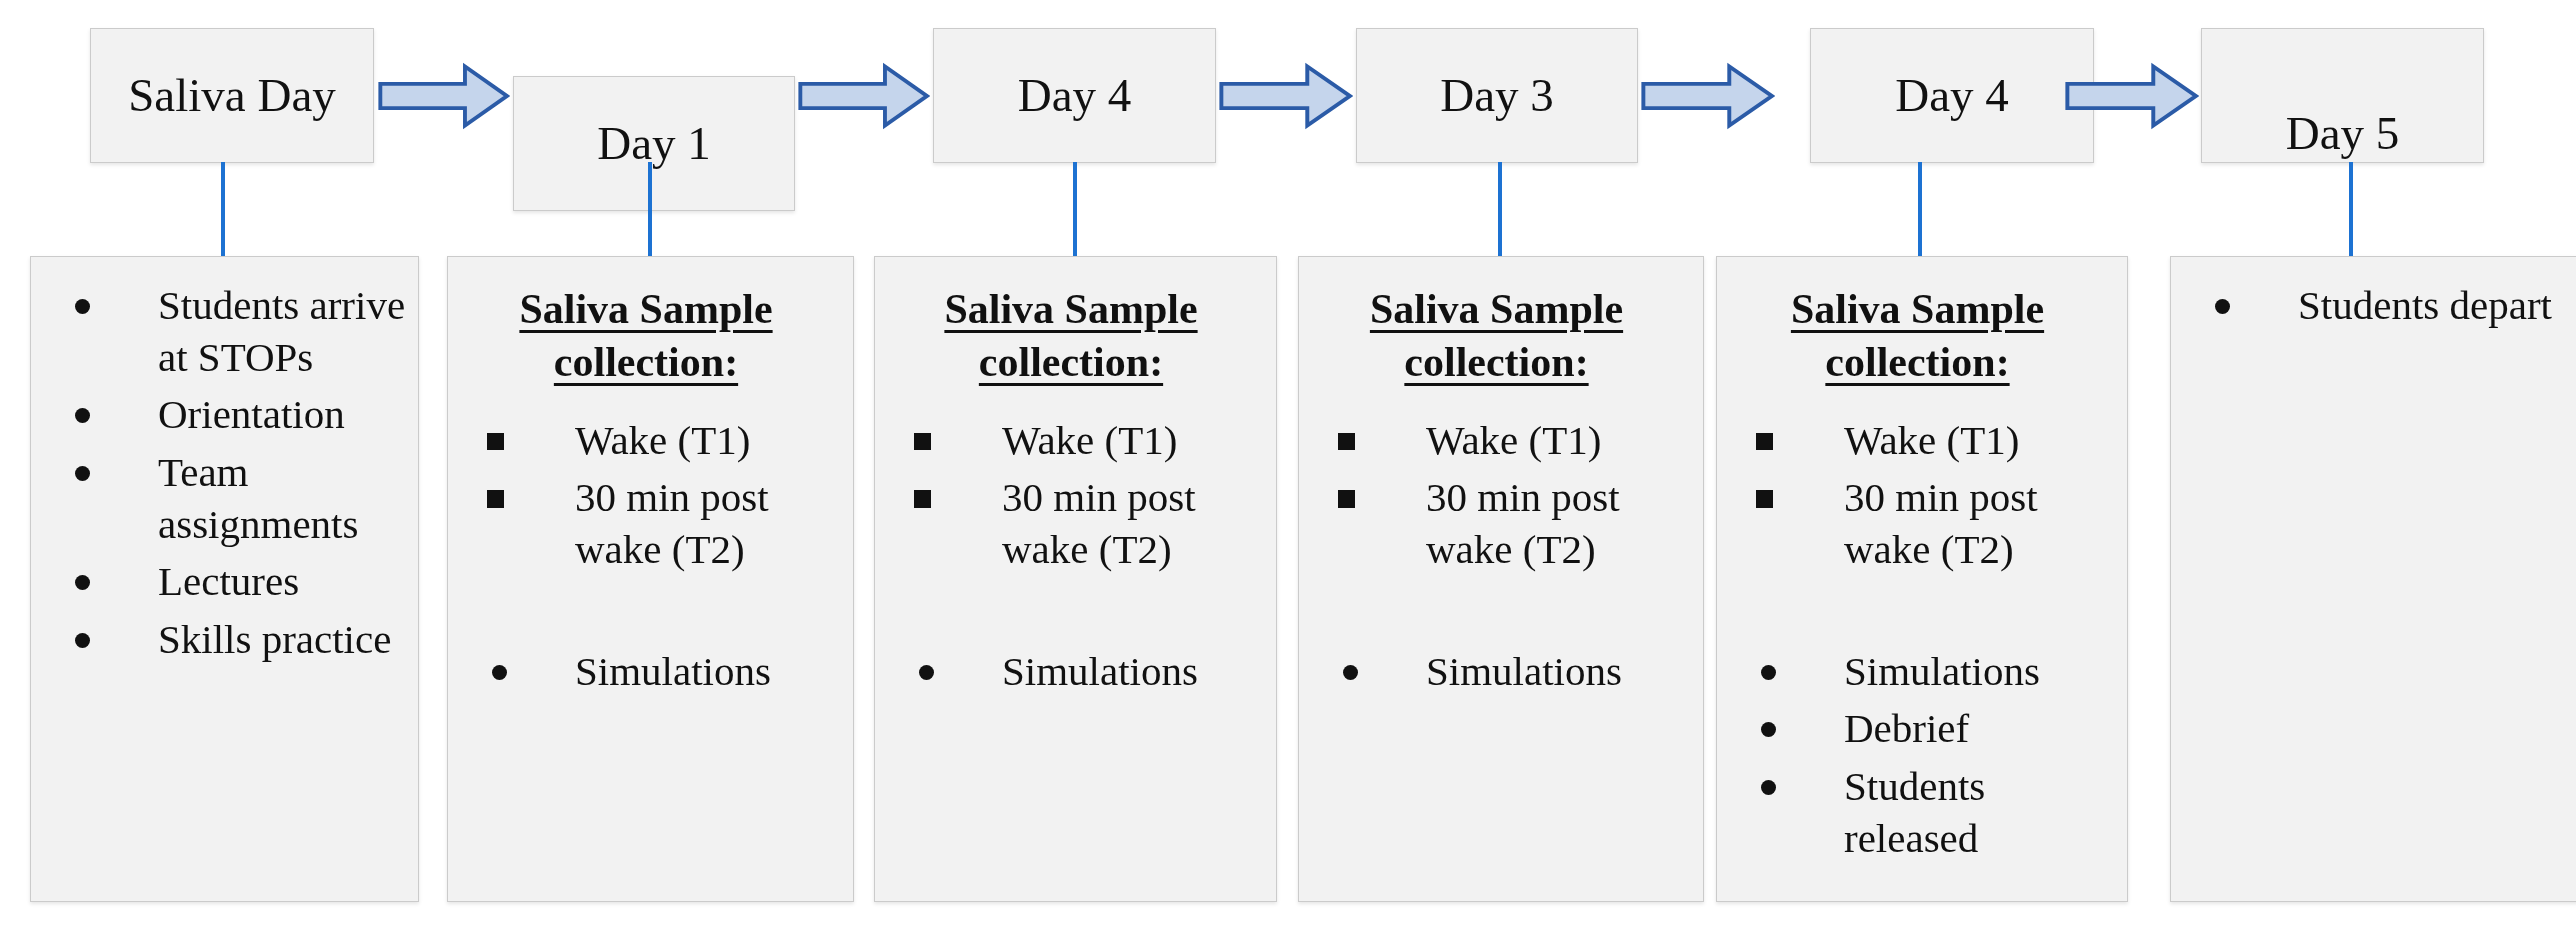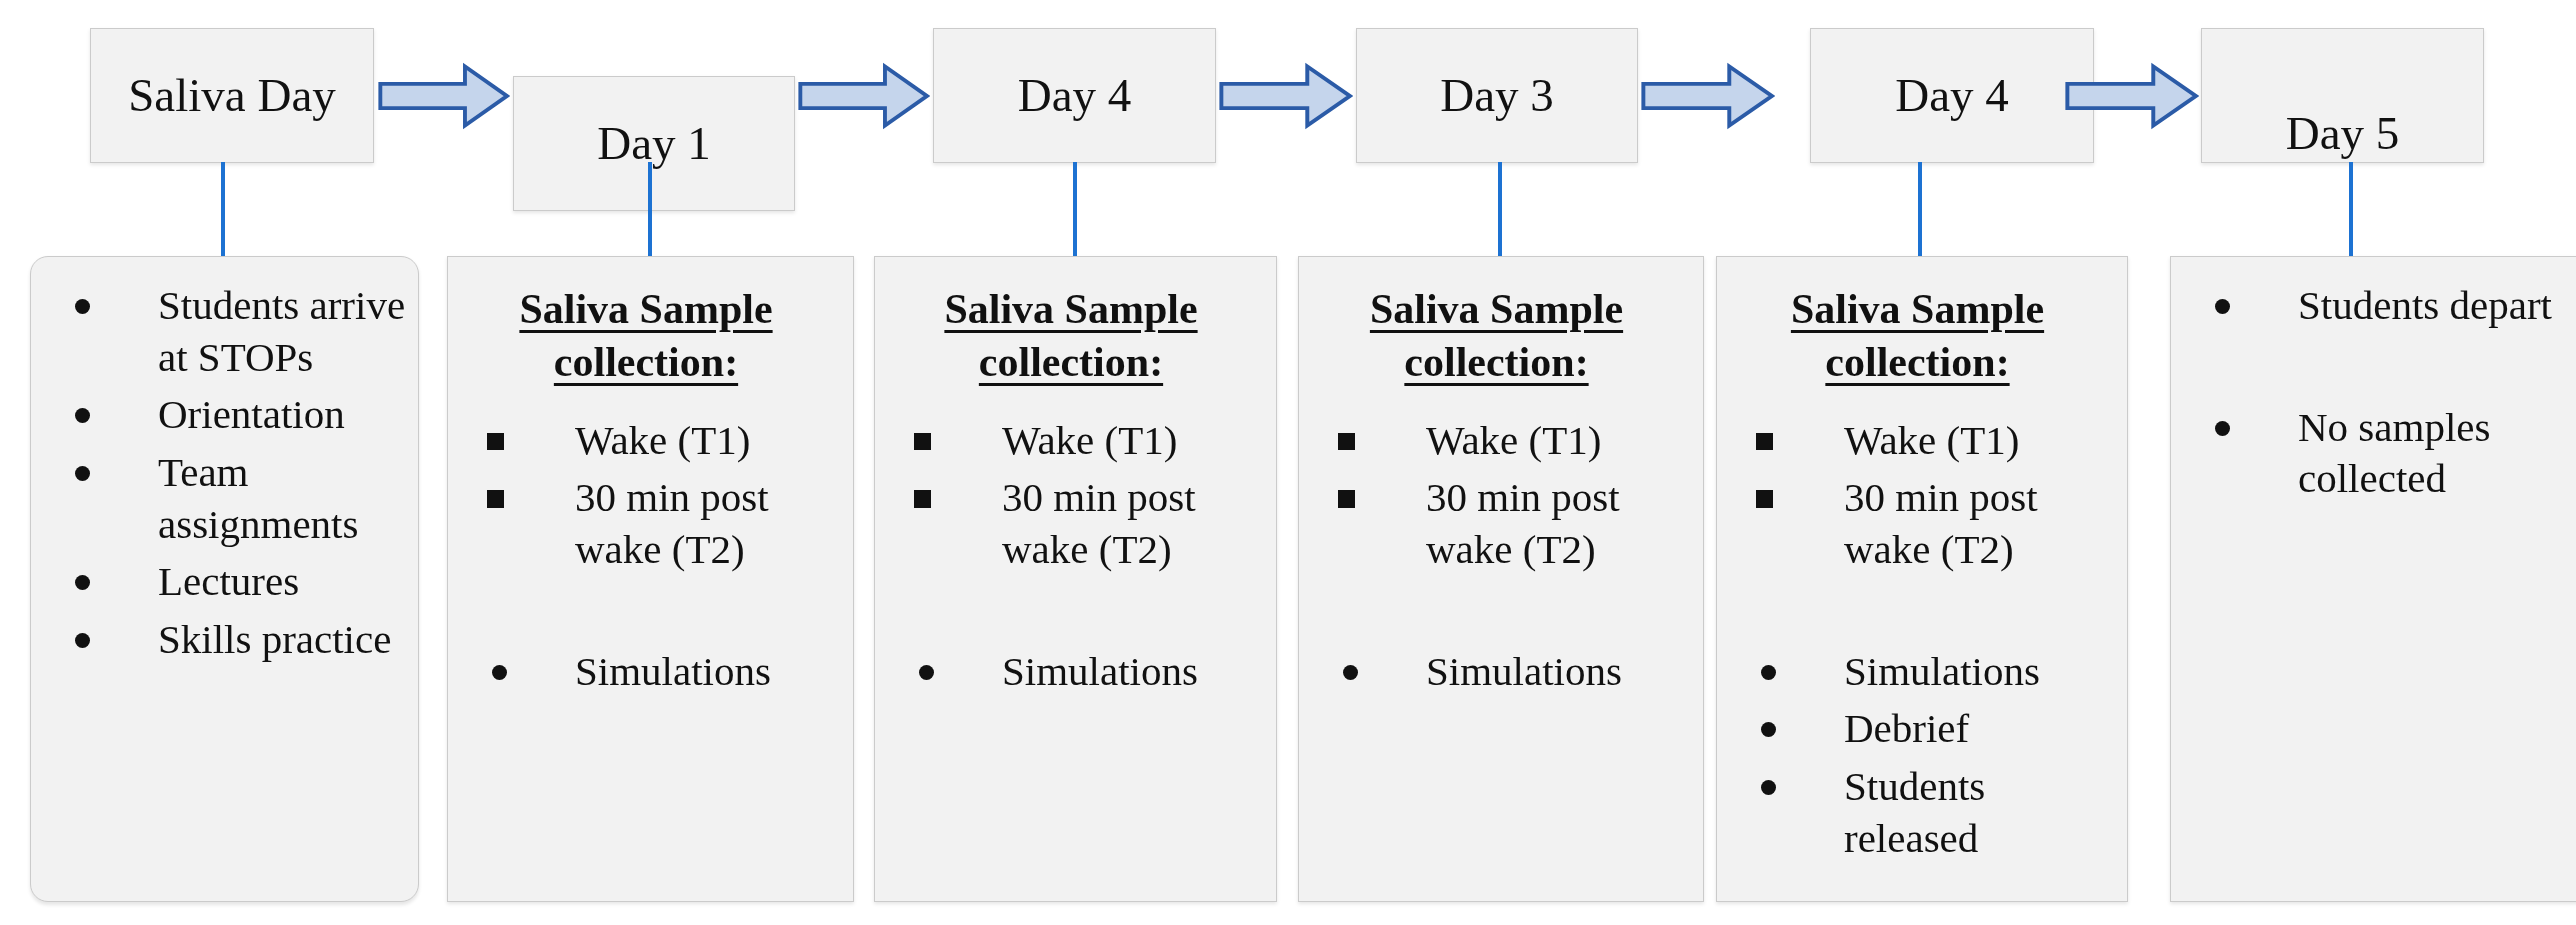--- a/index.html
+++ b/index.html
@@ -36,21 +36,21 @@
   .connector.k2{left:1073px;}
   .connector.k3{left:1498px;}
   .connector.k4{left:1918px;}
   .connector.k5{left:2349px;}
 
   
   .detail{position:absolute;top:256px;height:646px;background:#f2f2f2;
           border:1.5px solid #cbcbcb;box-sizing:border-box;
           box-shadow:0 2.3px 3.8px rgba(0,0,0,0.10);
           padding:23px 9px 13.7px 0;font-size:41px;line-height:1.26;}
-  .detail.d0{left:30px;width:389px;border-radius:18px;}
+  .detail.d0{left:30px;width:389px;}
   .detail.d1{left:447px;width:407px;}
   .detail.d2{left:874px;width:403px;}
   .detail.d3{left:1298px;width:406px;}
   .detail.d4{left:1716px;width:412px;}
   .detail.d5{left:2147px;width:410px;margin-left:23px;}
 
   .saliva-heading{text-align:center;margin:3px 10.6px 26px 10.6px;font-size:42px;
                   text-decoration:underline;text-decoration-thickness:3px;
                   text-underline-offset:6.8px;font-weight:bold;}
 
@@ -210,20 +210,16 @@
       <span class="bullet disc"></span>
       <span>Students released</span>
     </div>
   </div>
 
   <div class="detail d5">
     <div class="item">
       <span class="bullet disc"></span>
       <span>Students depart</span>
     </div>
-    <div class="item gap-before">
-      <span class="bullet disc"></span>
-      <span>No samples collected</span>
-    </div>
   </div>
 
 </div>
 
 
 </body></html>

